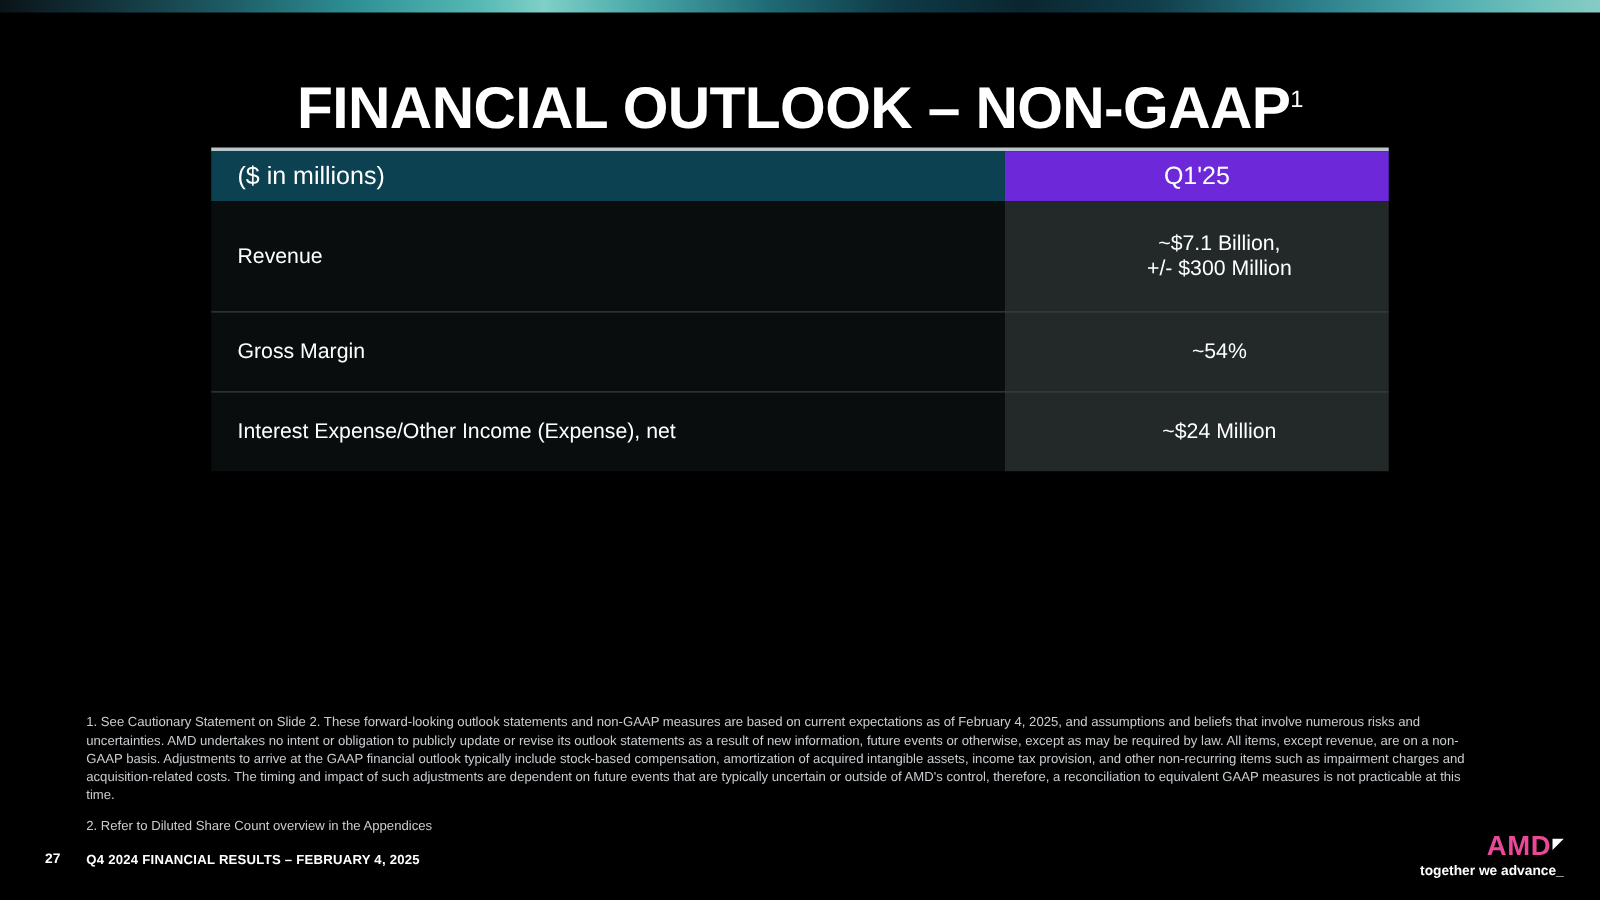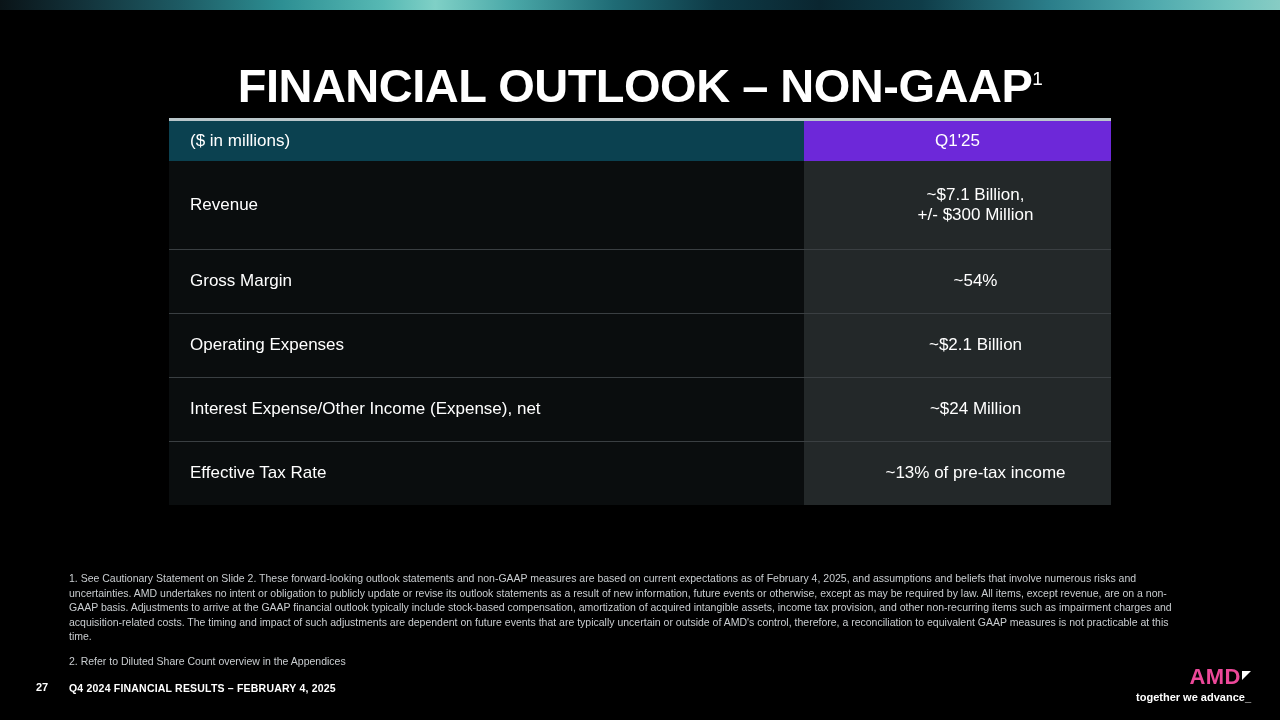--- a/index.html
+++ b/index.html
@@ -75,21 +75,21 @@
     width: 942px;
     table-layout: fixed;
   }
   col.label-col { width: 635px; }
   col.value-col { width: 307px; }
 
   thead th {
     background: #0b4150;
     height: 40px;
     color: #ffffff;
-    font-size: 17px;
+    font-size: 20px;
     font-weight: normal;
     vertical-align: middle;
   }
   thead th.label-head {
     text-align: left;
     padding-left: 21px;
   }
   thead th.value-head {
     text-align: center;
     background: #6d28d9;
@@ -212,30 +212,22 @@
           <td class="value-cell">
             <span>~$7.1 Billion,</span>
             <span class="value-line2">+/- $300 Million</span>
           </td>
         </tr>
         <tr class="normal">
           <td class="label-cell">Gross Margin</td>
           <td class="value-cell">~54%</td>
         </tr>
         <tr class="normal">
-          <td class="label-cell">Operating Expenses</td>
-          <td class="value-cell">~$2.1 Billion</td>
-        </tr>
-        <tr class="normal">
           <td class="label-cell">Interest Expense/Other Income (Expense), net</td>
           <td class="value-cell">~$24 Million</td>
-        </tr>
-        <tr class="normal">
-          <td class="label-cell">Effective Tax Rate</td>
-          <td class="value-cell">~13% of pre-tax income</td>
         </tr>
       </tbody>
     </table>
   </div>
 
   <div class="footnotes">
     <div class="footnote-1">1.  See Cautionary Statement on Slide 2. These forward-looking outlook statements and non-GAAP measures are based on current expectations as of February 4, 2025, and assumptions and beliefs that involve numerous risks and uncertainties. AMD undertakes no intent or obligation to publicly update or revise its outlook statements as a result of new information, future events or otherwise, except as may be required by law. All items, except revenue, are on a non-GAAP basis. Adjustments to arrive at the GAAP financial outlook typically include stock-based compensation, amortization of acquired intangible assets, income tax provision, and other non-recurring items such as impairment charges and acquisition-related costs. The timing and impact of such adjustments are dependent on future events that are typically uncertain or outside of AMD's control, therefore, a reconciliation to equivalent GAAP measures is not practicable at this time.</div>
     <div class="footnote-2">2.  Refer to Diluted Share Count overview in the Appendices</div>
   </div>
 

